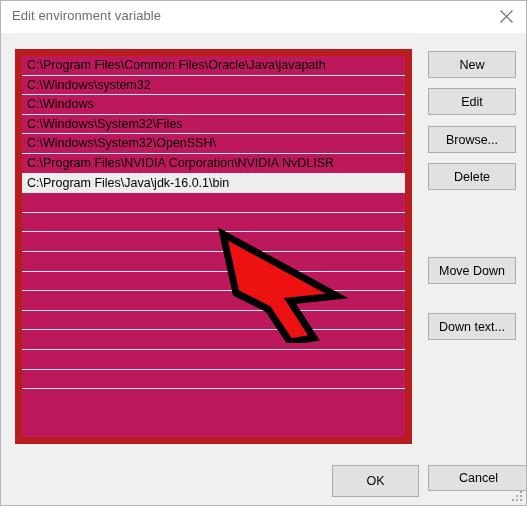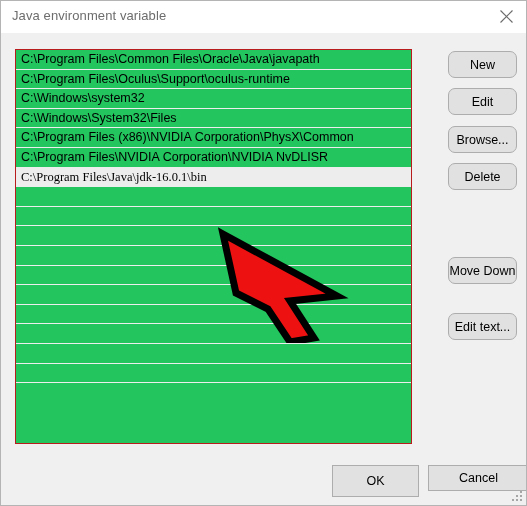--- a/index.html
+++ b/index.html
@@ -54,62 +54,60 @@
   #close-button svg { display: block; }
 
   
   #listbox {
     position: absolute;
     left: 14px;
     top: 48px;
     width: 397px;
     height: 395px;
     box-sizing: border-box;
-    background: #22c55e;
-    border: 1px solid #b91c1c;
+    background: #be185d;
+    border: 7px solid #b91c1c;
     overflow: hidden;
   }
   .row {
     position: relative;
     height: 19.6px;
     line-height: 19.6px;
     box-sizing: border-box;
     border-bottom: 1px solid #ededed;
     padding-left: 5px;
     font-size: 12.5px;
     color: #000000;
     white-space: nowrap;
     overflow: hidden;
   }
   .row.selected {
     background: #ededed;
-    font-family: Liberation Serif, serif;
   }
   .row.empty { color: transparent; }
 
   
   .btn {
     position: absolute;
     box-sizing: border-box;
     background: #e1e1e1;
     border: 1px solid #adadad;
     font-family: "Liberation Sans", sans-serif;
     font-size: 12.5px;
     color: #000000;
     display: flex;
     align-items: center;
     justify-content: center;
     cursor: default;
     padding: 0;
   }
   .side-btn {
-    left: 447px;
-    width: 69px;
+    left: 427px;
+    width: 88px;
     height: 27px;
-    border-radius: 7px;
   }
   #btn-new       { top: 50px; }
   #btn-edit      { top: 87px; }
   #btn-browse    { top: 125px; }
   #btn-delete    { top: 162px; }
   #btn-moveup    { top: 218px; }
   #btn-movedown  { top: 256px; }
   #btn-edittext  { top: 312px; }
 
   #btn-ok     { left: 331px; top: 464px; width: 87px; height: 32px; }
@@ -139,55 +137,55 @@
     height: 120px;
     pointer-events: none;
   }
 </style>
 </head>
 <body>
 
 <div id="dialog">
 
   <div id="titlebar">
-    <div id="title-text">Java environment variable</div>
+    <div id="title-text">Edit environment variable</div>
     <div id="close-button">
       <svg width="13" height="13" viewBox="0 0 13 13" aria-hidden="true">
         <line x1="0.5" y1="0.5" x2="12.5" y2="12.5" stroke="#6b6b6b" stroke-width="1.1"></line>
         <line x1="12.5" y1="0.5" x2="0.5" y2="12.5" stroke="#6b6b6b" stroke-width="1.1"></line>
       </svg>
     </div>
   </div>
 
   <div id="listbox">
     <div class="row">C:\Program Files\Common Files\Oracle\Java\javapath</div>
-    <div class="row">C:\Program Files\Oculus\Support\oculus-runtime</div>
     <div class="row">C:\Windows\system32</div>
+    <div class="row">C:\Windows</div>
     <div class="row">C:\Windows\System32\Files</div>
-    <div class="row">C:\Program Files (x86)\NVIDIA Corporation\PhysX\Common</div>
+    <div class="row">C:\Windows\System32\OpenSSH\</div>
     <div class="row">C:\Program Files\NVIDIA Corporation\NVIDIA NvDLISR</div>
     <div class="row selected">C:\Program Files\Java\jdk-16.0.1\bin</div>
     <div class="row empty"></div>
     <div class="row empty"></div>
     <div class="row empty"></div>
     <div class="row empty"></div>
     <div class="row empty"></div>
     <div class="row empty"></div>
     <div class="row empty"></div>
     <div class="row empty"></div>
     <div class="row empty"></div>
     <div class="row empty"></div>
   </div>
 
   <button class="btn side-btn" id="btn-new">New</button>
   <button class="btn side-btn" id="btn-edit">Edit</button>
   <button class="btn side-btn" id="btn-browse">Browse...</button>
   <button class="btn side-btn" id="btn-delete">Delete</button>
   <button class="btn side-btn" id="btn-movedown">Move Down</button>
-  <button class="btn side-btn" id="btn-edittext">Edit text...</button>
+  <button class="btn side-btn" id="btn-edittext">Down text...</button>
 
   <button class="btn" id="btn-ok">OK</button>
   <button class="btn" id="btn-cancel">Cancel</button>
 
   <svg id="arrow-annotation" viewBox="0 0 145 120">
     <polygon points="17,11 131,73 84,78 108,115 84,119 62,86 30,70" fill="#ee1111" stroke="#000000" stroke-width="7" stroke-linejoin="miter"></polygon>
   </svg>
 
   <div id="resize-grip">
     <i style="left:8px; top:0px;"></i>

